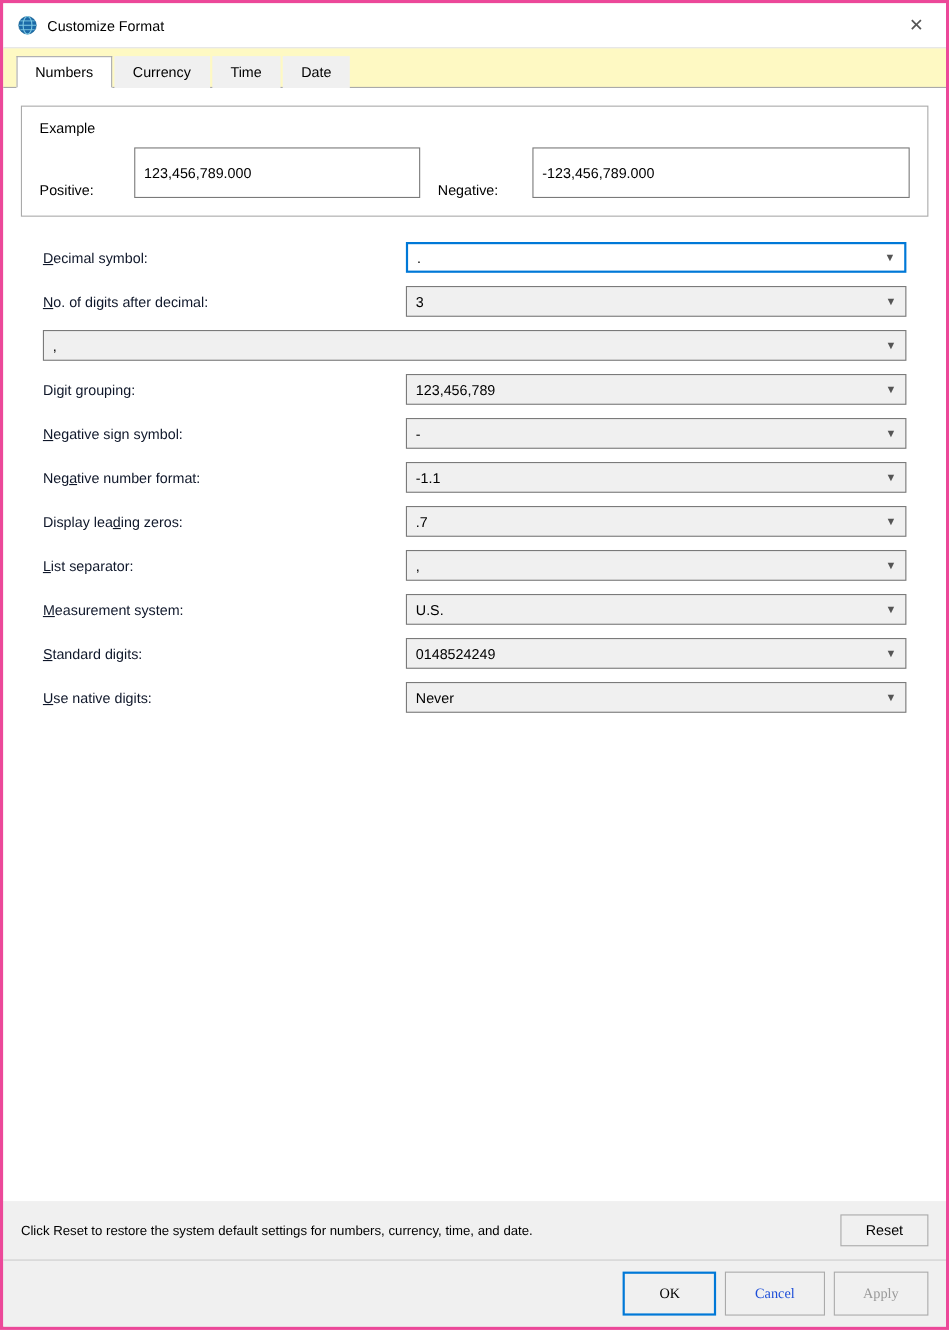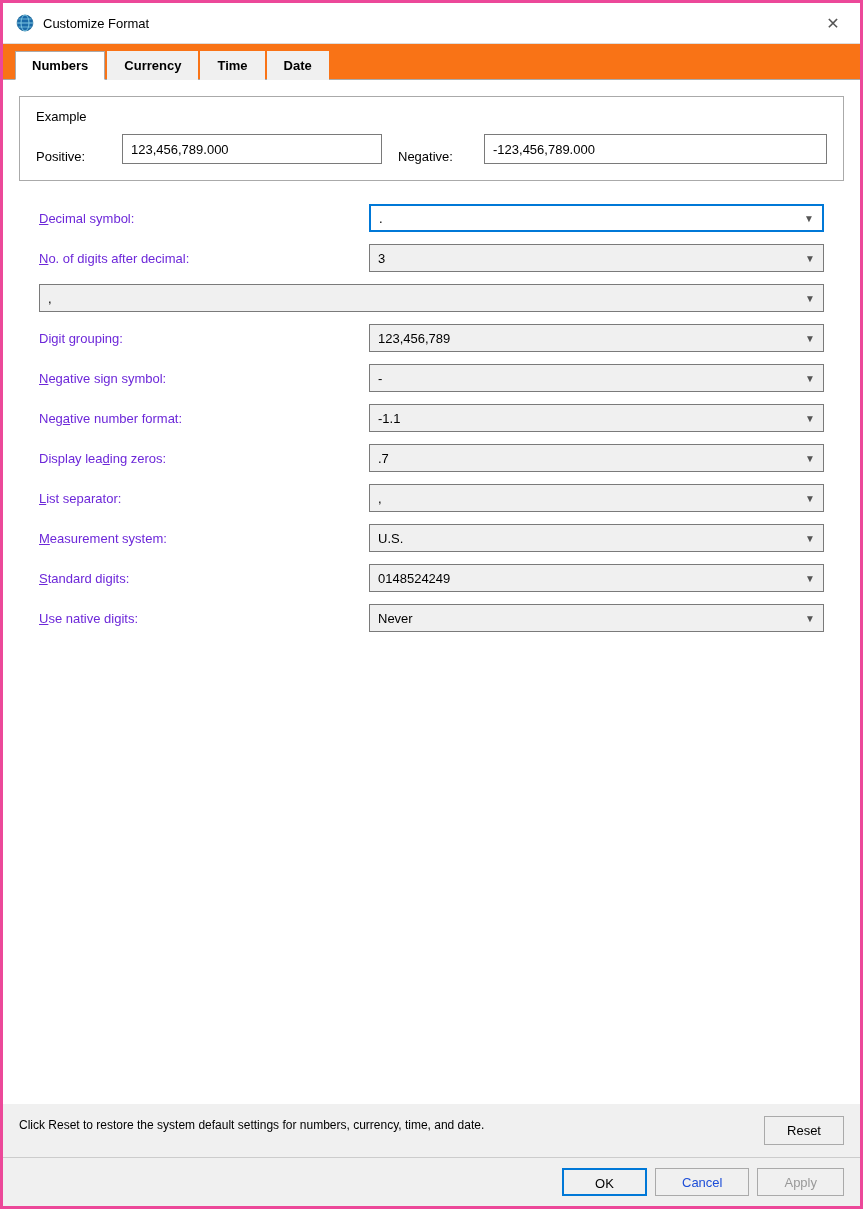--- a/index.html
+++ b/index.html
@@ -52,24 +52,23 @@
       display: flex;
       align-items: center;
       justify-content: center;
       cursor: pointer;
       font-size: 16px;
       color: #555;
       border-radius: 2px;
     }
     .tabs {
       display: flex;
-      background: #f97316;
+      background: #fef9c3;
       padding: 6px 12px 0 12px;
       border-bottom: 1px solid #aaa;
-      font-weight: bold;
     }
     .tab {
       padding: 6px 16px;
       cursor: pointer;
       border: 1px solid transparent;
       border-bottom: none;
       background: #f0f0f0;
       margin-right: 2px;
       color: #000;
       position: relative;
@@ -108,39 +107,39 @@
       color: #000;
       min-width: 70px;
     }
     .example-input {
       border: 1px solid #7a7a7a;
       background: #fff;
       padding: 4px 8px;
       font-size: 13px;
       color: #000;
       width: 260px;
-      height: 30px;
+      height: 46px;
       display: flex;
       align-items: center;
     }
     .settings-area {
       display: flex;
       flex-direction: column;
       gap: 6px;
       padding: 0 20px;
     }
     .setting-row {
       display: flex;
       align-items: center;
       min-height: 34px;
     }
     .setting-label {
       flex: 0 0 330px;
       font-size: 13px;
-      color: #6d28d9;
+      color: #0f172a;
     }
     .setting-label u {
       text-decoration: underline;
     }
     .setting-dropdown {
       flex: 1;
       height: 28px;
       background: #f0f0f0;
       border: 1px solid #7a7a7a;
       display: flex;
@@ -162,21 +161,21 @@
       font-size: 10px;
       color: #555;
     }
     .footer-info {
       margin-top: auto;
       padding: 12px 16px;
       background: #f0f0f0;
       font-size: 12px;
       color: #000;
       display: flex;
-      align-items: flex-start;
+      align-items: center;
       gap: 16px;
     }
     .footer-text {
       flex: 1;
       line-height: 1.5;
     }
     .reset-button {
       padding: 6px 18px;
       background: #f0f0f0;
       border: 1px solid #aaa;
@@ -191,21 +190,22 @@
       padding: 10px 16px;
       gap: 8px;
       background: #f0f0f0;
       border-top: 1px solid #ccc;
     }
     .btn {
       padding: 6px 26px;
       font-size: 13px;
       cursor: pointer;
       min-width: 85px;
-      height: 28px;
+      height: 40px;
+      font-family: Liberation Serif, serif;
     }
     .btn-ok {
       background: #f0f0f0;
       border: 2px solid #0078d7;
       color: #000;
     }
     .btn-cancel {
       background: #f0f0f0;
       border: 1px solid #aaa;
       color: #1d4ed8;

